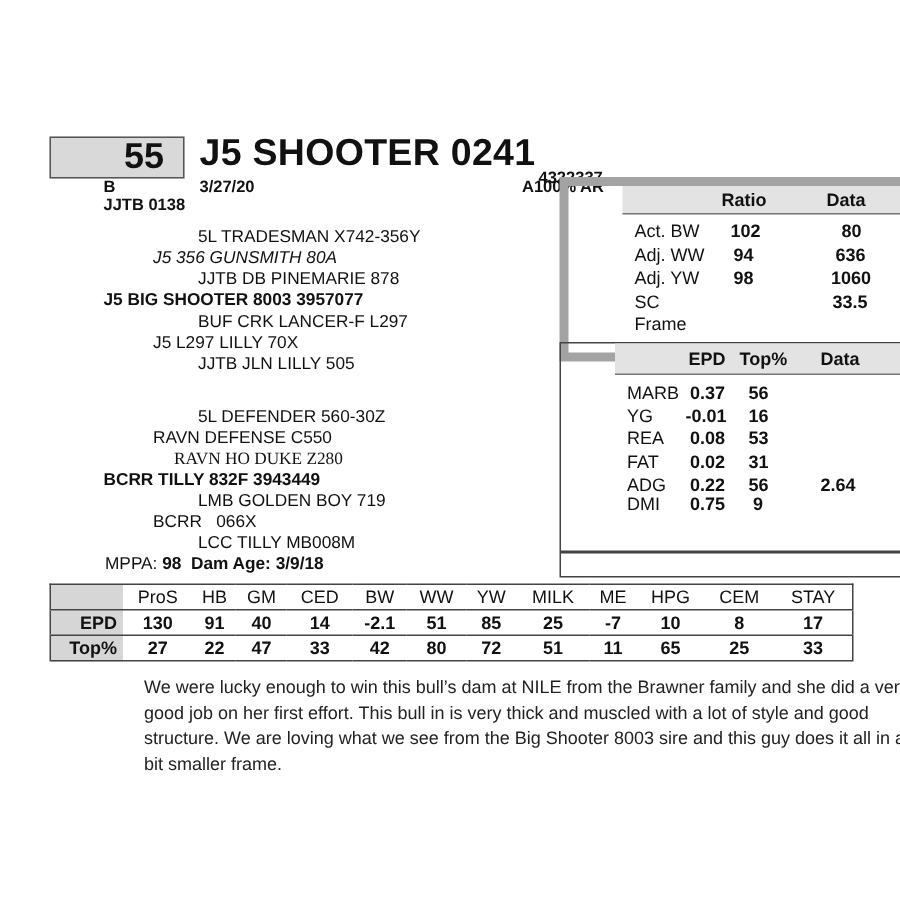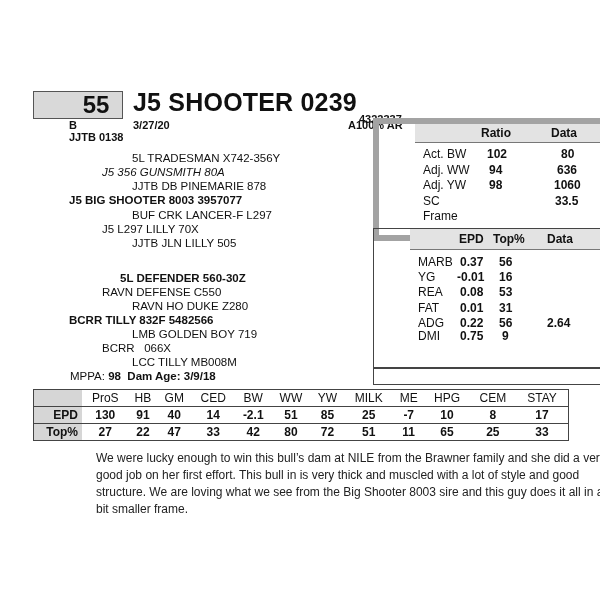--- a/index.html
+++ b/index.html
@@ -28,39 +28,39 @@
     .epd tr.hdr td { font-weight:normal; }
     .epd tr.v td { font-weight:bold; }
     .epd td.rl { background:#d6d6d6; font-weight:bold; text-align:right; padding-right:4px; width:44px; }
     .epd { border-top:1px solid #444; border-right:1px solid #444; border-left:1px solid #444; }
     .desc { left:60px; top:450px; width:510px; font-size:12px; line-height:17px; white-space:normal; color:#222; }
   </style>
 </head>
 <body>
 
 <div class="abs lot-box">55</div>
-<div class="abs title">J5 SHOOTER 0239</div>
+<div class="abs title">J5 SHOOTER 0241</div>
 <div class="abs small bold" style="left:33px;top:119px;">B</div>
 <div class="abs small bold" style="left:97px;top:119px;">3/27/20</div>
 <div class="abs small bold" style="left:33px;top:131px;">JJTB 0138</div>
 <div class="abs small bold" style="left:312px;top:119px;">A100% AR</div>
 <div class="abs small bold" style="left:323px;top:113px;">4322337</div>
 
 <div class="abs ped" style="left:96px;top:152px;">5L TRADESMAN X742-356Y</div>
 <div class="abs ped" style="left:66px;top:166px;font-style:italic;">J5 356 GUNSMITH 80A</div>
 <div class="abs ped" style="left:96px;top:180px;">JJTB DB PINEMARIE 878</div>
 <div class="abs ped bold" style="left:33px;top:194px;">J5 BIG SHOOTER 8003 3957077</div>
 <div class="abs ped" style="left:96px;top:209px;">BUF CRK LANCER-F L297</div>
 <div class="abs ped" style="left:66px;top:223px;">J5 L297 LILLY 70X</div>
 <div class="abs ped" style="left:96px;top:237px;">JJTB JLN LILLY 505</div>
 
-<div class="abs ped" style="left:84px;top:272px;font-weight:bold;">5L DEFENDER 560-30Z</div>
+<div class="abs ped" style="left:96px;top:272px;">5L DEFENDER 560-30Z</div>
 <div class="abs ped" style="left:66px;top:286px;">RAVN DEFENSE C550</div>
-<div class="abs ped" style="left:96px;top:300px;">RAVN HO DUKE Z280</div>
-<div class="abs ped bold" style="left:33px;top:314px;">BCRR TILLY 832F 5482566</div>
+<div class="abs ped" style="left:80px;top:300px;font-family:Liberation Serif, serif;">RAVN HO DUKE Z280</div>
+<div class="abs ped bold" style="left:33px;top:314px;">BCRR TILLY 832F 3943449</div>
 <div class="abs ped" style="left:96px;top:328px;">LMB GOLDEN BOY 719</div>
 <div class="abs ped" style="left:66px;top:342px;white-space:pre;">BCRR   066X</div>
 <div class="abs ped" style="left:96px;top:356px;">LCC TILLY MB008M</div>
 <div class="abs ped" style="left:34px;top:370px;">
   <span>MPPA:</span>
   <span class="bold">98</span>
   &nbsp;<span class="bold">Dam Age:</span>
   <span class="bold">3/9/18</span>
 </div>
 
@@ -112,21 +112,21 @@
       <span class="num" style="left:47px;">-0.01</span>
       <span class="num" style="left:89px;">16</span>
     </div>
     <div class="prow" style="height:15.2px;">
       <span class="lbl" style="left:8px;">REA</span>
       <span class="num" style="left:50px;">0.08</span>
       <span class="num" style="left:89px;">53</span>
     </div>
     <div class="prow" style="height:15.2px;">
       <span class="lbl" style="left:8px;">FAT</span>
-      <span class="num" style="left:50px;">0.01</span>
+      <span class="num" style="left:50px;">0.02</span>
       <span class="num" style="left:89px;">31</span>
     </div>
     <div class="prow" style="height:15.2px;">
       <span class="lbl" style="left:8px;">ADG</span>
       <span class="num" style="left:50px;">0.22</span>
       <span class="num" style="left:89px;">56</span>
       <span class="num" style="left:137px;">2.64</span>
     </div>
     <div class="prow" style="height:15.2px;">
       <span class="lbl" style="left:8px;top:0px;">DMI</span>

